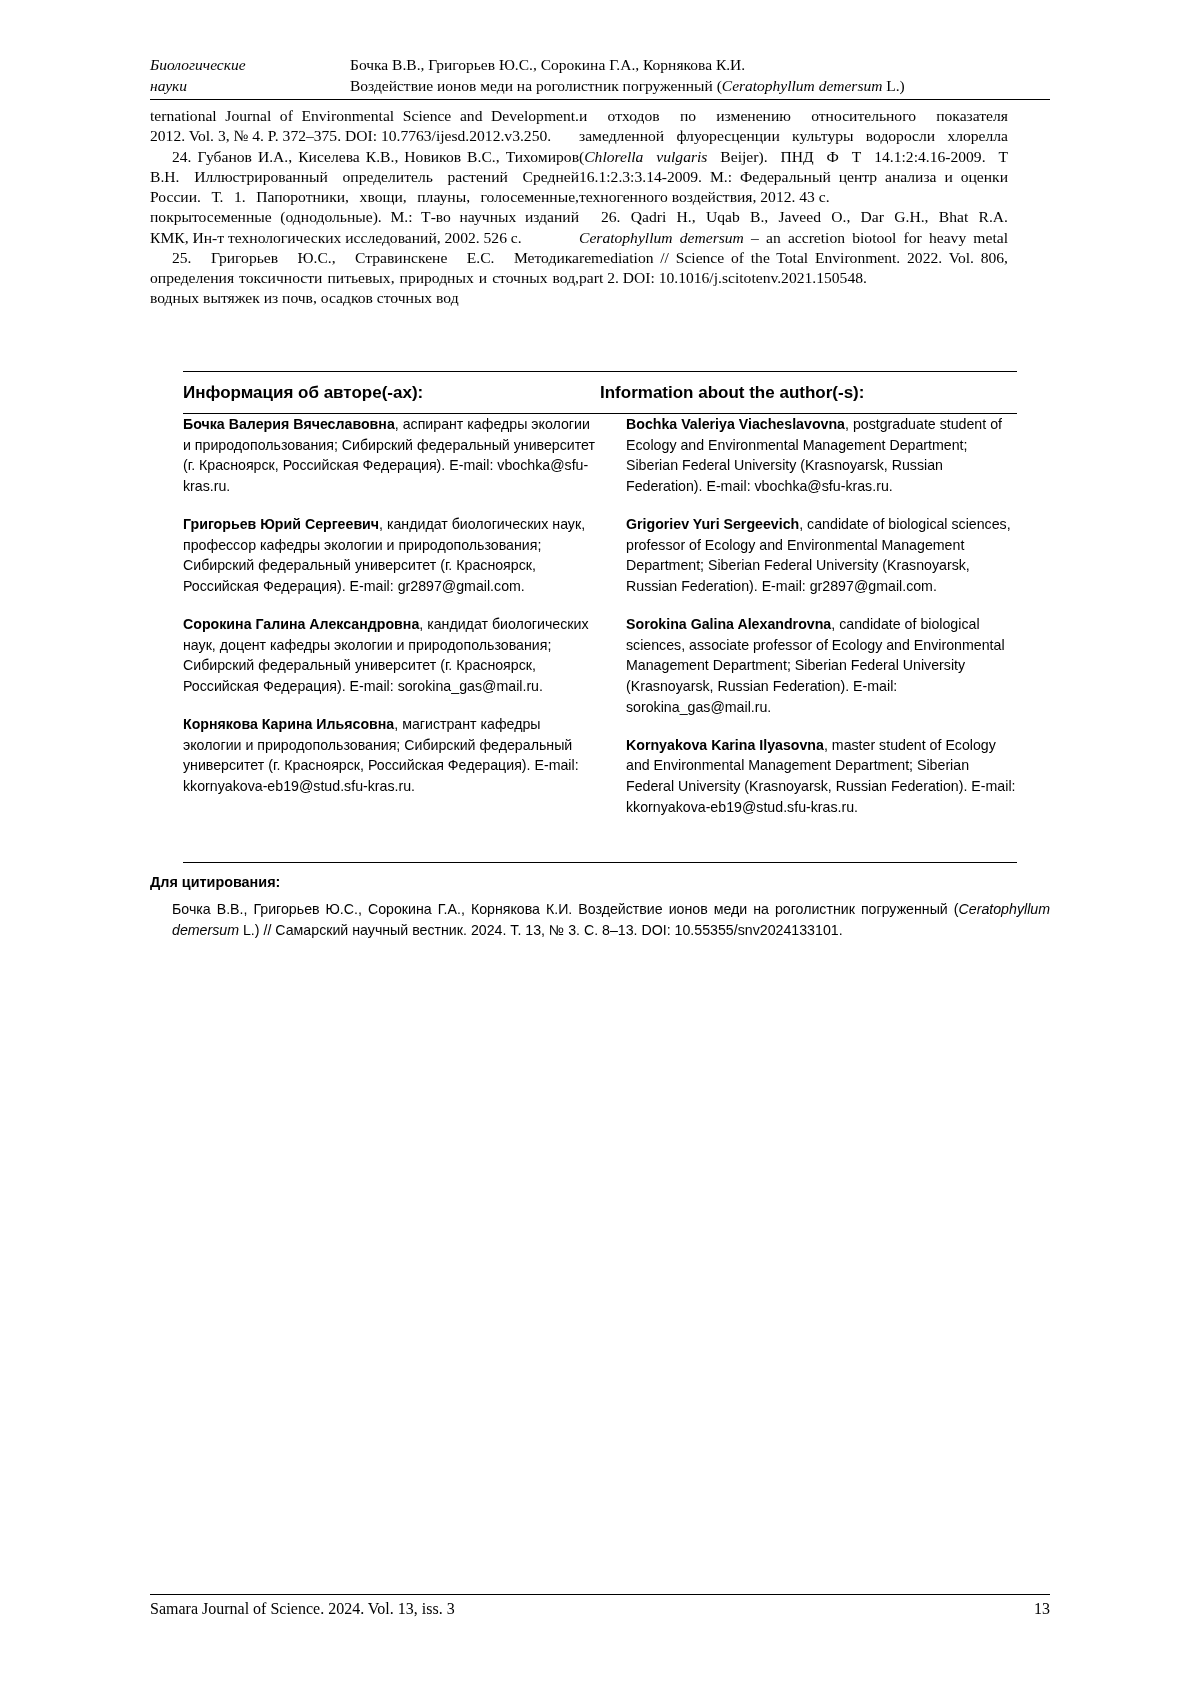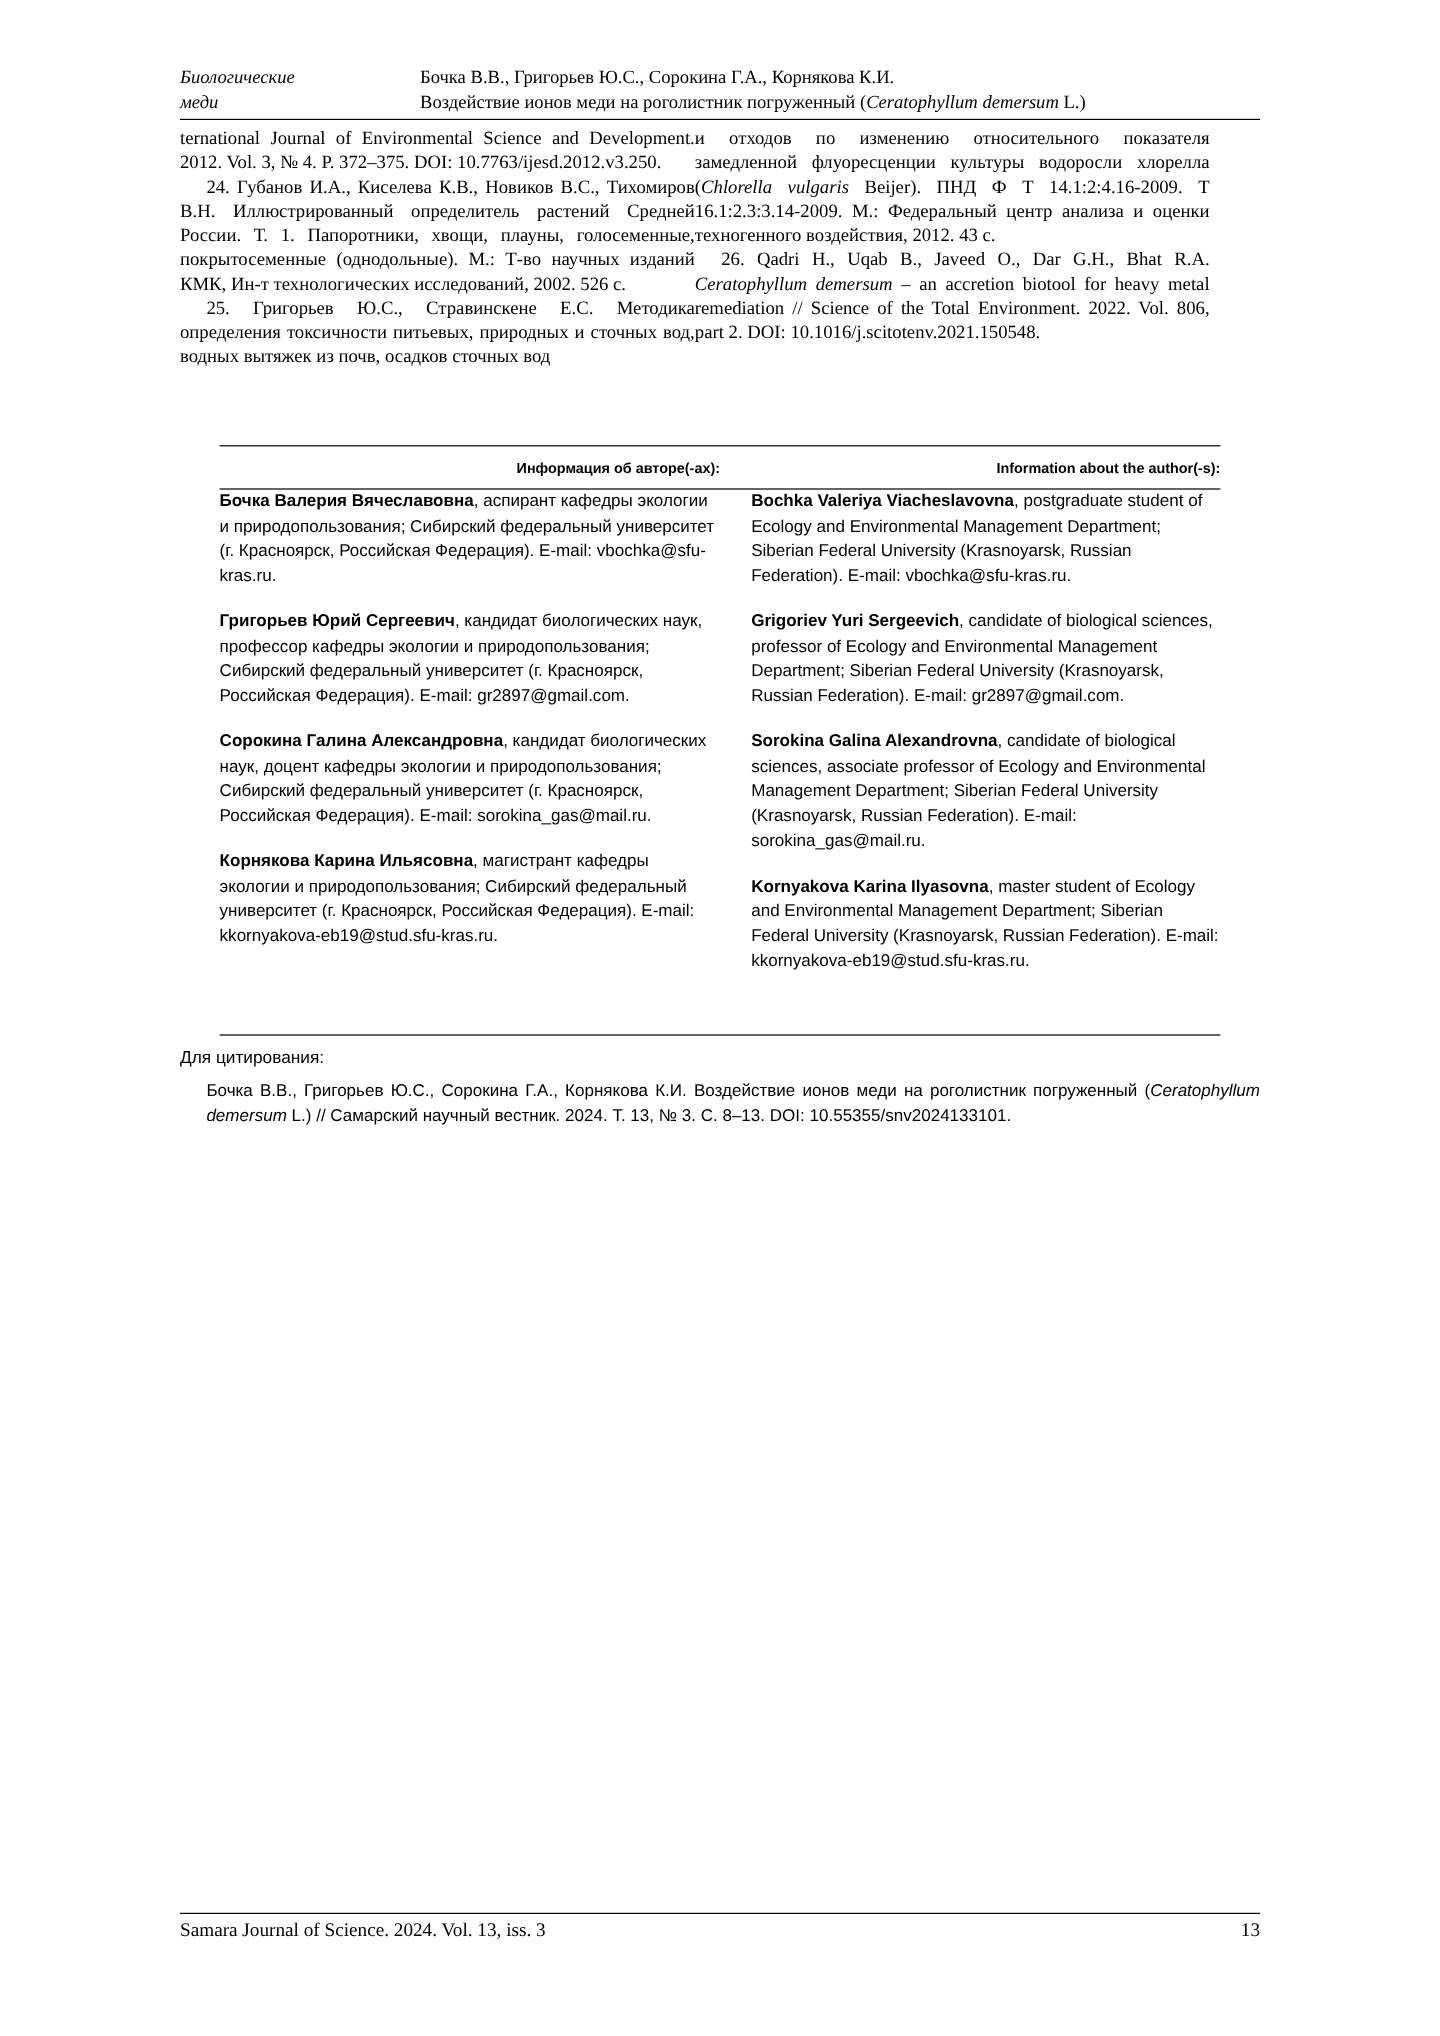--- a/index.html
+++ b/index.html
@@ -78,23 +78,23 @@
     width: 834px;
     border-collapse: collapse;
   }
   .authors-table td, .authors-table th {
     vertical-align: top;
     padding: 0;
   }
   .tbl-head-row th {
     border-top: 1.6px solid #000;
     border-bottom: 1px solid #000;
-    text-align: right;
+    text-align: left;
     font-family: "Liberation Sans", sans-serif;
-    font-size: 12px;
+    font-size: 17px;
     font-weight: bold;
     padding: 11px 0 10px 0;
   }
   .tbl-head-row th.left-head  { width: 417px; }
   .tbl-head-row th.right-head { width: 417px; }
 
   .cell {
     font-family: "Liberation Sans", sans-serif;
     font-size: 14.2px;
     line-height: 1.46;
@@ -117,21 +117,21 @@
   
   .cite-block {
     position: absolute;
     top: 874px;
     left: 150px;
     width: 900px;
     font-family: "Liberation Sans", sans-serif;
   }
   .cite-title {
     font-size: 14.4px;
-    font-weight: normal;
+    font-weight: bold;
     margin: 0 0 9px 0;
   }
   .cite-body {
     font-size: 14.2px;
     line-height: 1.45;
     text-align: justify;
     margin: 0;
     padding-left: 22px;
   }
 
@@ -157,21 +157,21 @@
   .footer .fnum { font-size: 16px; }
 </style>
 </head>
 <body>
 
 <div class="page">
 
   <div class="runhead">
     <div class="runhead-left">
       <div>Биологические</div>
-      <div>меди</div>
+      <div>науки</div>
     </div>
     <div class="runhead-right">
       <div>Бочка В.В., Григорьев Ю.С., Сорокина Г.А., Корнякова К.И.</div>
       <div class="line2"><span>Воздействие ионов меди на роголистник погруженный (</span><span class="it">Ceratophyllum demersum</span><span> L.)</span></div>
     </div>
   </div>
   <div class="rule-top"></div>
 
   <div class="columns">
     <div class="col">

